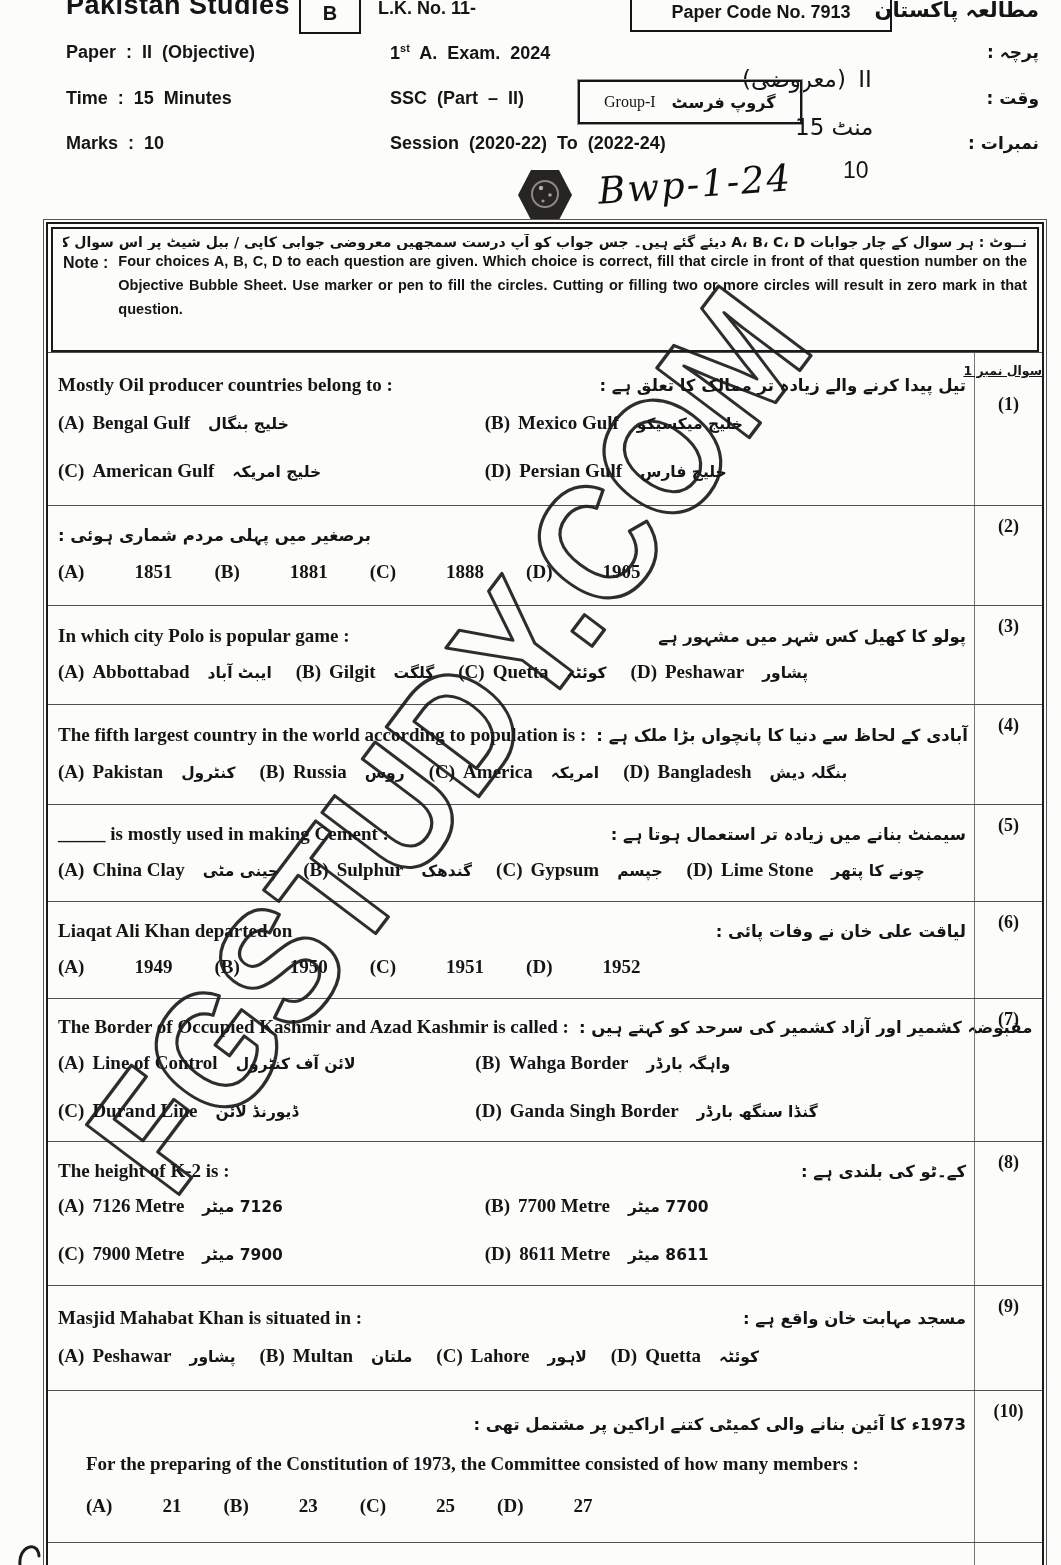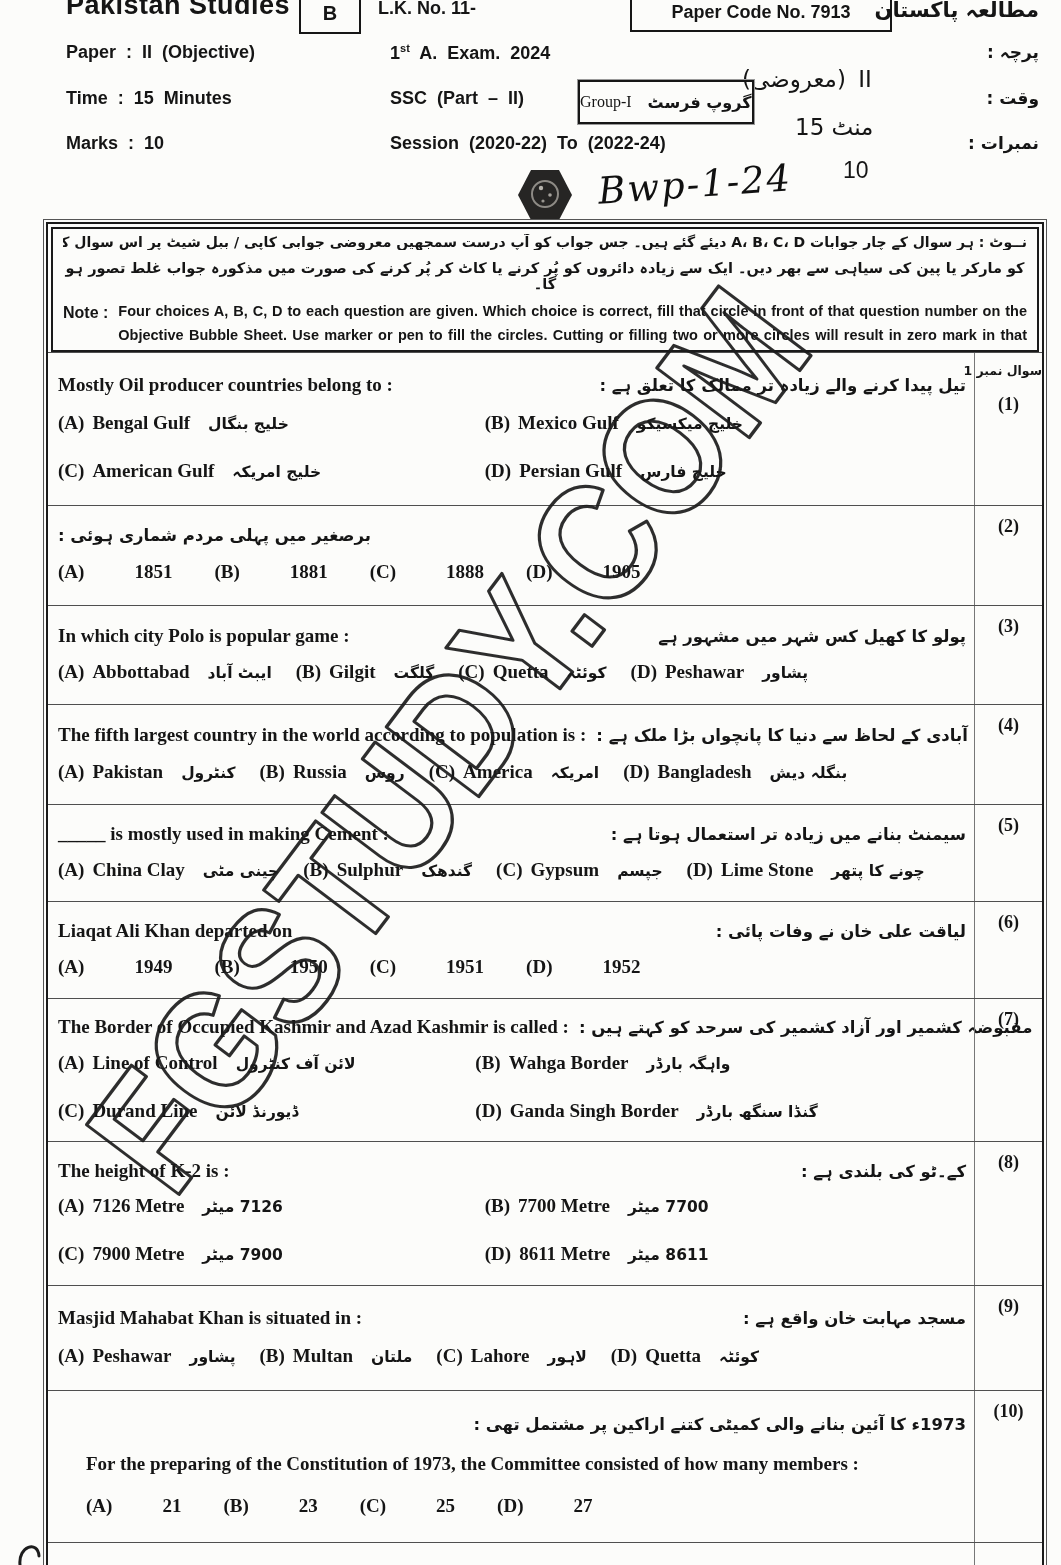--- a/index.html
+++ b/index.html
@@ -17,21 +17,21 @@
   .lk-no{left:378px;top:-2px;font-size:18px;font-weight:bold;}
   .code-box{left:630px;top:-8px;width:258px;height:36px;border:2px solid #161616;
     display:flex;align-items:center;justify-content:center;font-size:18px;font-weight:bold;}
   .title-ur{right:22px;top:-2px;font-size:21px;font-weight:bold;}
   .hrow{font-size:18px;font-weight:bold;word-spacing:5px;white-space:nowrap;}
   .r2{top:42px;} .r3{top:88px;} .r4{top:133px;}
   .c1{left:66px;} .c2{left:390px;}
   .lbl-ur{right:22px;width:110px;text-align:left;font-size:17px;font-weight:bold;direction:rtl;
     display:flex;justify-content:space-between;flex-direction:row;}
   .group-box{left:578px;top:80px;height:40px;border:2px solid #161616;box-shadow:0 0 0 1px #999;
-    display:flex;align-items:center;gap:16px;padding:0 0;}
+    display:flex;align-items:center;gap:16px;padding:0 24px;}
   .group-box .en{font-family:"Liberation Serif",serif;font-size:16px;}
   .group-box .u{font-size:16px;font-weight:bold;}
   .val-ur{font-size:23px;font-weight:normal;margin-top:24px;}
   sup{font-size:11px;}
   .stamp{left:517px;top:168px;}
   .handwrite{left:598px;top:163px;font-family:"DejaVu Serif",serif;font-style:italic;
     font-size:37px;transform:rotate(-4deg);letter-spacing:2px;color:#101010;}
   
   .paper-table{
     left:46px;top:222px;width:994px;height:1343px;
@@ -56,21 +56,21 @@
   .rows .q-row:nth-of-type(7){height:143px;gap:20px;}
   .rows .q-row:nth-of-type(8){height:144px;}
   .rows .q-row:nth-of-type(9){height:105px;}
   .rows .q-row:nth-of-type(10){height:152px;padding-left:28px;}
   .rows .q-row:nth-of-type(11){flex:1;}
   .q-main{flex:1;display:flex;flex-direction:column;justify-content:space-evenly;
     padding:4px 8px 6px 10px;min-width:0;}
   .q-num{width:68px;border-left:1px solid #777;text-align:center;padding-top:10px;
     font-family:"Liberation Serif",serif;font-weight:bold;font-size:18px;box-sizing:border-box;}
   .num-header{font-family:"DejaVu Sans",sans-serif;font-size:12.5px;font-weight:bold;
-    white-space:nowrap;margin-bottom:16px;direction:rtl;}
+    white-space:nowrap;margin-bottom:16px;direction:rtl;text-decoration:underline;}
   .q-line{display:flex;justify-content:space-between;align-items:baseline;gap:10px;}
   .q-en,.q-en-line{font-family:"Liberation Serif",serif;font-weight:bold;font-size:19px;white-space:nowrap;}
   .q-ur{font-weight:bold;font-size:16.5px;white-space:nowrap;direction:rtl;text-align:center;}
   .q-ur-line{font-weight:bold;font-size:16.5px;text-align:right;direction:rtl;}
   .opts{display:flex;flex-wrap:nowrap;align-items:baseline;}
   .opt{display:inline-flex;align-items:baseline;white-space:nowrap;}
   .opt-k,.opt-en{font-family:"Liberation Serif",serif;font-weight:bold;font-size:19px;}
   .opt-en{margin-left:8px;}
   .opt-ur{font-weight:bold;font-size:15.5px;margin-left:18px;direction:rtl;}
   .opts.inline .opt{margin-right:42px;}
@@ -120,21 +120,20 @@
     <circle cx="24" cy="20" r="2.2" fill="#b5b2ac"></circle>
     <circle cx="33" cy="27" r="1.8" fill="#a5a29c"></circle>
     <circle cx="26" cy="33" r="1.6" fill="#98958f"></circle>
   </svg>
   <div class="abs handwrite">Bwp-1-24</div>
 
   <div class="abs paper-table">
 
     <div class="note-box">
       <div class="note-ur1 ur">نــوٹ : ہر سوال کے چار جوابات A، B، C، D دیئے گئے ہیں۔ جس جواب کو آپ درست سمجھیں معروضی جوابی کاپی / ببل شیٹ پر اس سوال کے سامنے دیئے گئے دائروں میں سے متعلقہ دائرہ</div>
-      <div class="note-ur2 ur">کو مارکر یا پین کی سیاہی سے بھر دیں۔ ایک سے زیادہ دائروں کو پُر کرنے یا کاٹ کر پُر کرنے کی صورت میں مذکورہ جواب غلط تصور ہو گا۔</div>
       <div class="note-en">
         <span class="note-en-label">Note :</span>
         <span class="note-en-text">Four choices A, B, C, D to each question are given. Which choice is correct, fill that circle in front of that question number on the Objective Bubble Sheet. Use marker or pen to fill the circles. Cutting or filling two or more circles will result in zero mark in that question.</span>
       </div>
     </div>
 
     <div class="rows">
         <div class="q-row">
           <div class="q-main">
             <div class="q-line">

